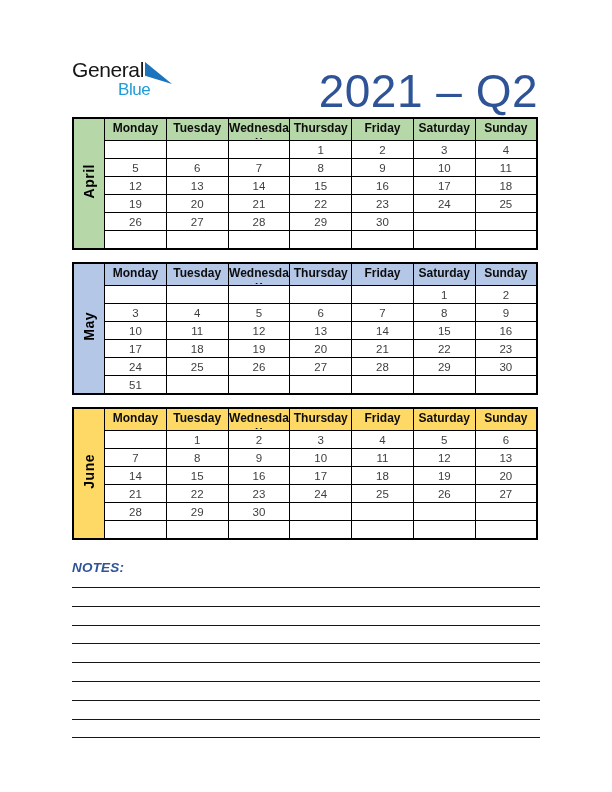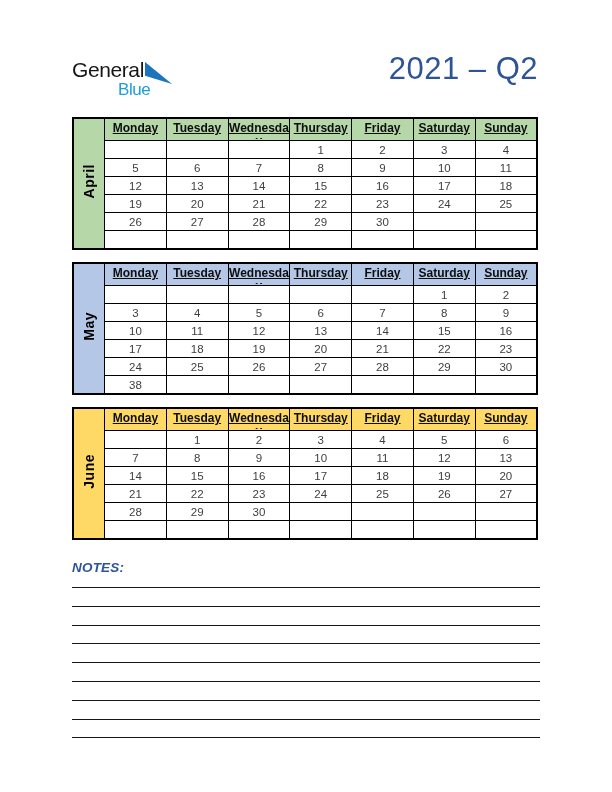--- a/index.html
+++ b/index.html
@@ -7,29 +7,29 @@
     width:612px;height:792px;position:relative;background:#ffffff;
     font-family:"Liberation Sans",sans-serif;overflow:hidden;
   }
   
   .logo{position:absolute;left:72px;top:58px;width:115px;height:50px;}
   .logo-general{position:absolute;left:0;top:0;font-size:21px;font-weight:500;color:#161616;letter-spacing:-0.4px;}
   .logo-flag{position:absolute;left:73px;top:4px;width:27px;height:22px;background:#1b74bc;
     -webkit-clip-path:polygon(0 0,100% 100%,0 62%);clip-path:polygon(0 0,100% 100%,0 62%);}
   .logo-blue{position:absolute;left:46px;top:22px;font-size:17px;font-weight:500;color:#1f9cd9;letter-spacing:-0.4px;}
   
-  .page-title{position:absolute;top:51px;right:74px;font-size:31px;color:#2e5396;letter-spacing:0.5px;}
+  .page-title{position:absolute;top:64px;right:74px;font-size:46px;color:#2e5396;letter-spacing:0.5px;}
   
   table.cal{
     position:absolute;left:72px;width:466px;background:#fff;
     border-collapse:collapse;table-layout:fixed;border:2px solid #000;
   }
   table.cal th,table.cal td{border:1px solid #000;padding:0;}
   table.cal th{
-    font-size:12px;font-weight:bold;color:#0d0d0d;height:21px;vertical-align:top;text-decoration:underline;
+    font-size:12px;font-weight:bold;color:#0d0d0d;height:21px;vertical-align:top;
   }
   .thin{height:17px;overflow:hidden;line-height:13px;padding-top:3px;word-break:break-all;text-align:center;}
   table.cal td.day{
     height:17px;font-size:11.5px;color:#3e3e3e;text-align:center;vertical-align:middle;
   }
   td.mlabel{width:30px;text-align:center;vertical-align:middle;}
   .vert{
     display:inline-block;writing-mode:vertical-rl;transform:rotate(180deg);
     font-weight:bold;font-size:14px;color:#000;letter-spacing:0.5px;
   }
@@ -196,21 +196,21 @@
         <tr>
           <td class="day">24</td>
           <td class="day">25</td>
           <td class="day">26</td>
           <td class="day">27</td>
           <td class="day">28</td>
           <td class="day">29</td>
           <td class="day">30</td>
         </tr>
         <tr>
-          <td class="day">38</td>
+          <td class="day">51</td>
           <td class="day"></td>
           <td class="day"></td>
           <td class="day"></td>
           <td class="day"></td>
           <td class="day"></td>
           <td class="day"></td>
         </tr>
       </tbody>
     </table>
     <table class="cal" style="top: 407px;">

